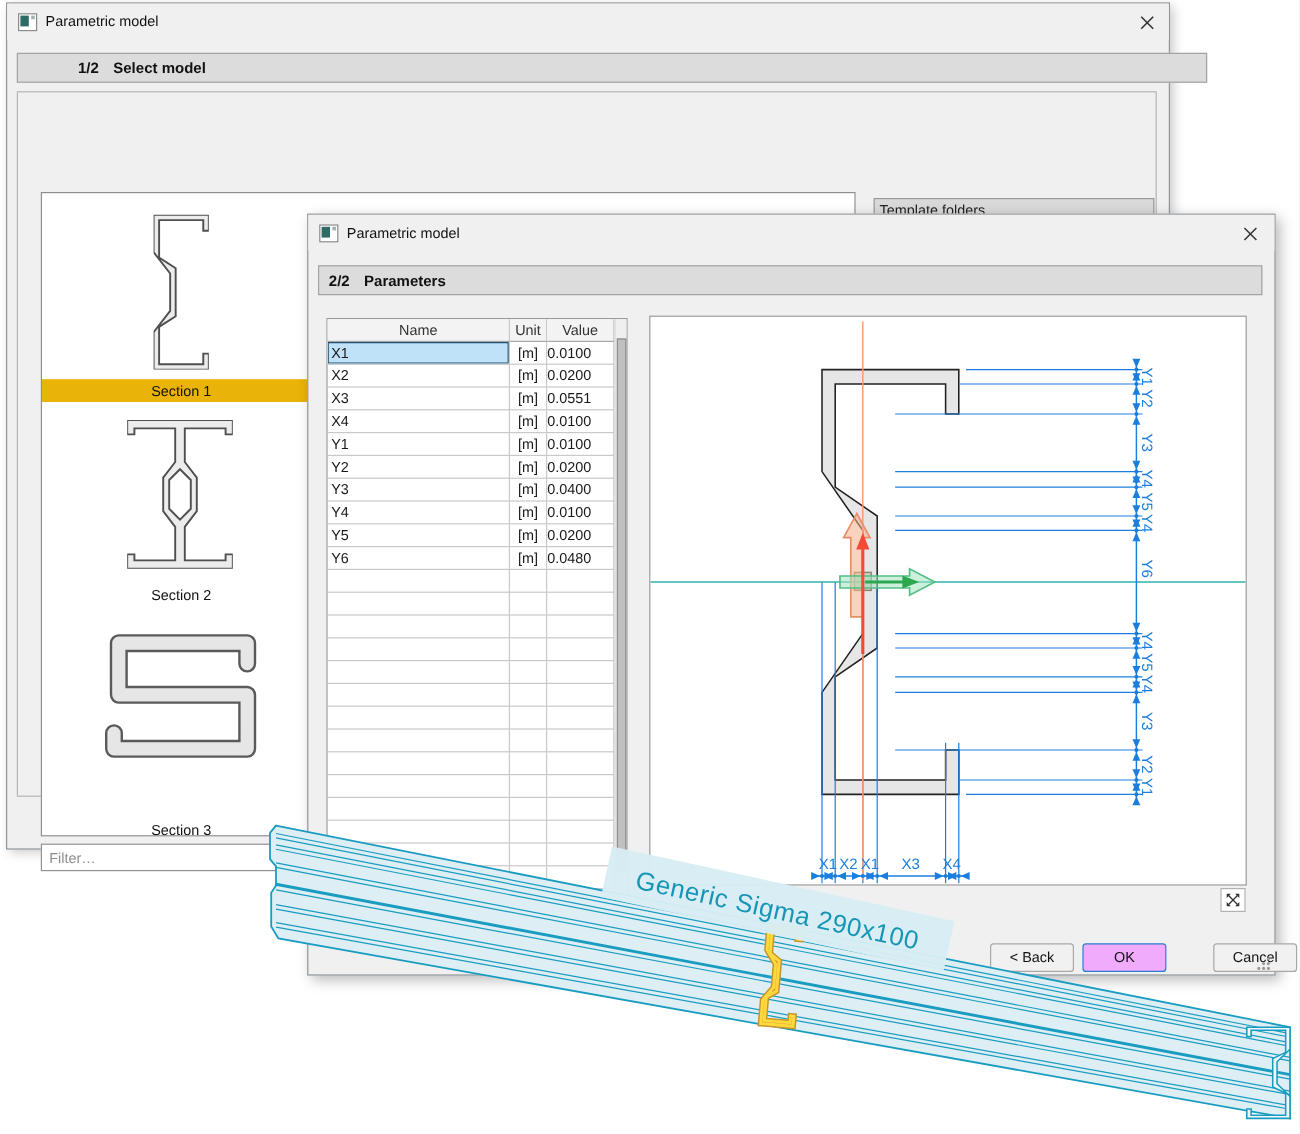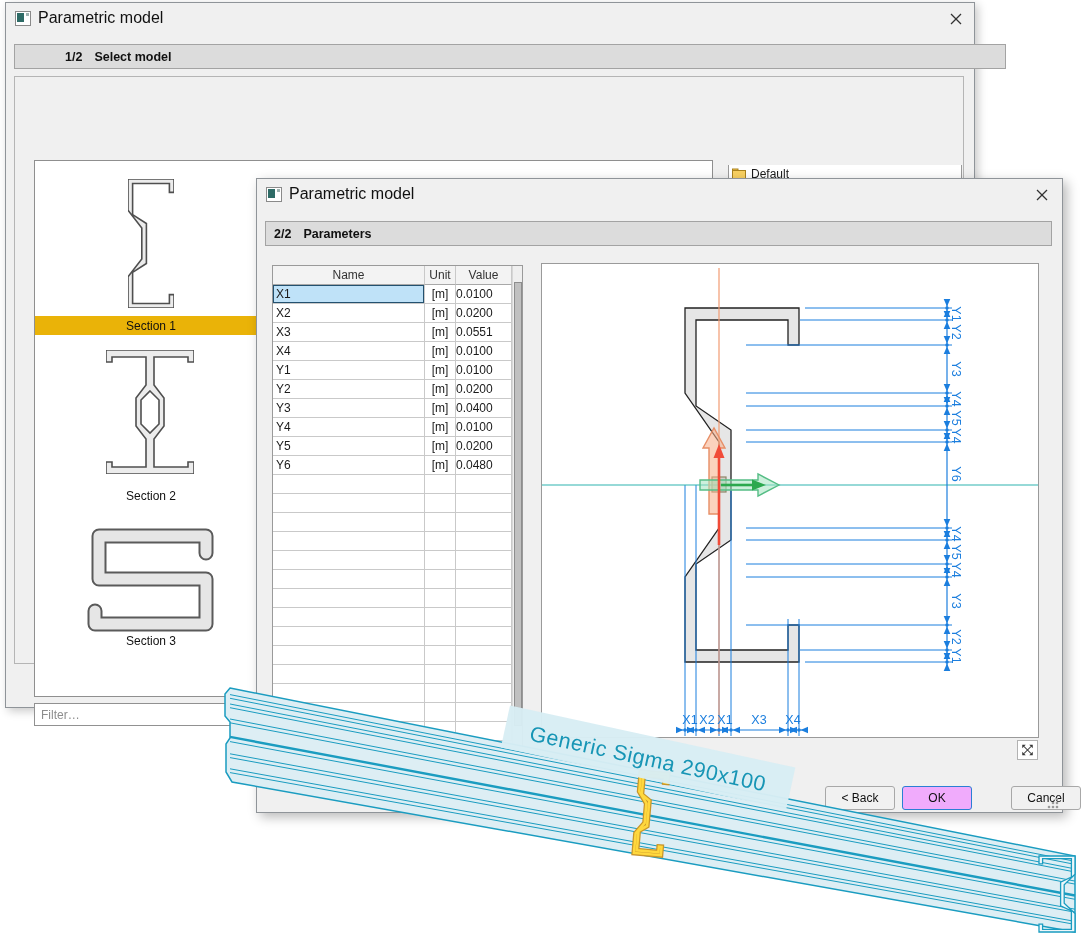--- a/index.html
+++ b/index.html
@@ -4,21 +4,21 @@
 <style>
   html,body{margin:0;padding:0}
   body{width:1083px;height:945px;position:relative;background:#fff;overflow:hidden;
        font-family:"Liberation Sans",sans-serif;font-size:12px;color:#1a1a1a;}
   .win{position:absolute;background:#f0f0f0;border:1px solid #8f9499;}
   .titlebar{position:absolute;left:0;top:0;right:0;height:30px;display:flex;align-items:center;
             padding-left:9px;background:#f0f0f0;}
   .app-icon{width:14px;height:13px;margin-right:7px;position:relative;background:#fff;border:1px solid #8a8a8a;flex:none;}
   .app-icon .b1{position:absolute;left:1px;top:1px;width:7px;height:9px;background:#2e6b66;}
   .app-icon .b2{position:absolute;right:1px;top:1px;width:3px;height:3px;background:#9fb3b1;}
-  .title-text{font-size:16px;color:#111;}
+  .title-text{font-size:12px;color:#111;}
   .close-btn{position:absolute;top:5px;width:24px;height:21px;display:flex;align-items:center;justify-content:center;cursor:default;}
   .stepbar{position:absolute;background:#dcdcdc;border:1px solid #a3a3a3;display:flex;align-items:center;
            font-weight:bold;font-size:12.5px;color:#111;}
   .stepbar .num{margin-left:8px;}
   .stepbar .lbl{margin-left:12px;}
   
   #win-back{left:5px;top:2px;width:968px;height:704px;box-shadow:3px 3px 9px rgba(0,0,0,.22);}
   #win-back .stepbar{left:8px;top:41px;width:948px;height:23px;padding-left:42px;}
   #back-groupbox{position:absolute;left:8px;top:73px;width:948px;height:586px;border:1px solid #b5b5b5;}
   #section-list{position:absolute;left:19px;top:83px;width:677px;height:535px;background:#fff;border:1px solid #8f8f8f;overflow:hidden;}
@@ -99,27 +99,28 @@
                    M44,41 L53,50 V74 L44,83 L35,74 V50 Z" fill="#ececec" stroke="#4f4f4f" stroke-width="1.6" fill-rule="evenodd" vector-effect="non-scaling-stroke"></path>
         </svg>
         <div class="section-caption" style="top:325px;">Section 2</div>
       </div>
 
       <div class="section-item">
         <svg class="section-thumb" style="left:48px;top:362px;" width="133" height="121" viewBox="0 0 133 121">
           <path d="M123,30 L123,13 L16,13 L16,56 L123,56 L123,101 L12,101 L12,88" fill="none" stroke="#5a5a5a" stroke-width="15" stroke-linecap="round" stroke-linejoin="round"></path>
           <path d="M123,30 L123,13 L16,13 L16,56 L123,56 L123,101 L12,101 L12,88" fill="none" stroke="#e6e6e6" stroke-width="11" stroke-linecap="round" stroke-linejoin="round"></path>
         </svg>
-        <div class="section-caption" style="top:470px;">Section 3</div>
+        <div class="section-caption" style="top:521px;">Section 3</div>
       </div>
     </div>
 
     <input id="filter-input" type="text" placeholder="Filter…" style="">
 
     <div id="tpl-panel">
+      <div id="tpl-header">Template folders</div>
       <div id="tpl-list">
         <div class="tpl-item">
           <svg width="14" height="12">
             <rect x="0.5" y="1" width="5.5" height="3" fill="#f4c44c" stroke="#a9821e" stroke-width="1"></rect>
             <rect x="0.5" y="2.5" width="13" height="8.5" fill="#f8d061" stroke="#a9821e" stroke-width="1"></rect>
           </svg>
           <span>Default</span>
         </div>
         <div class="tpl-item">
           <svg width="14" height="12">

